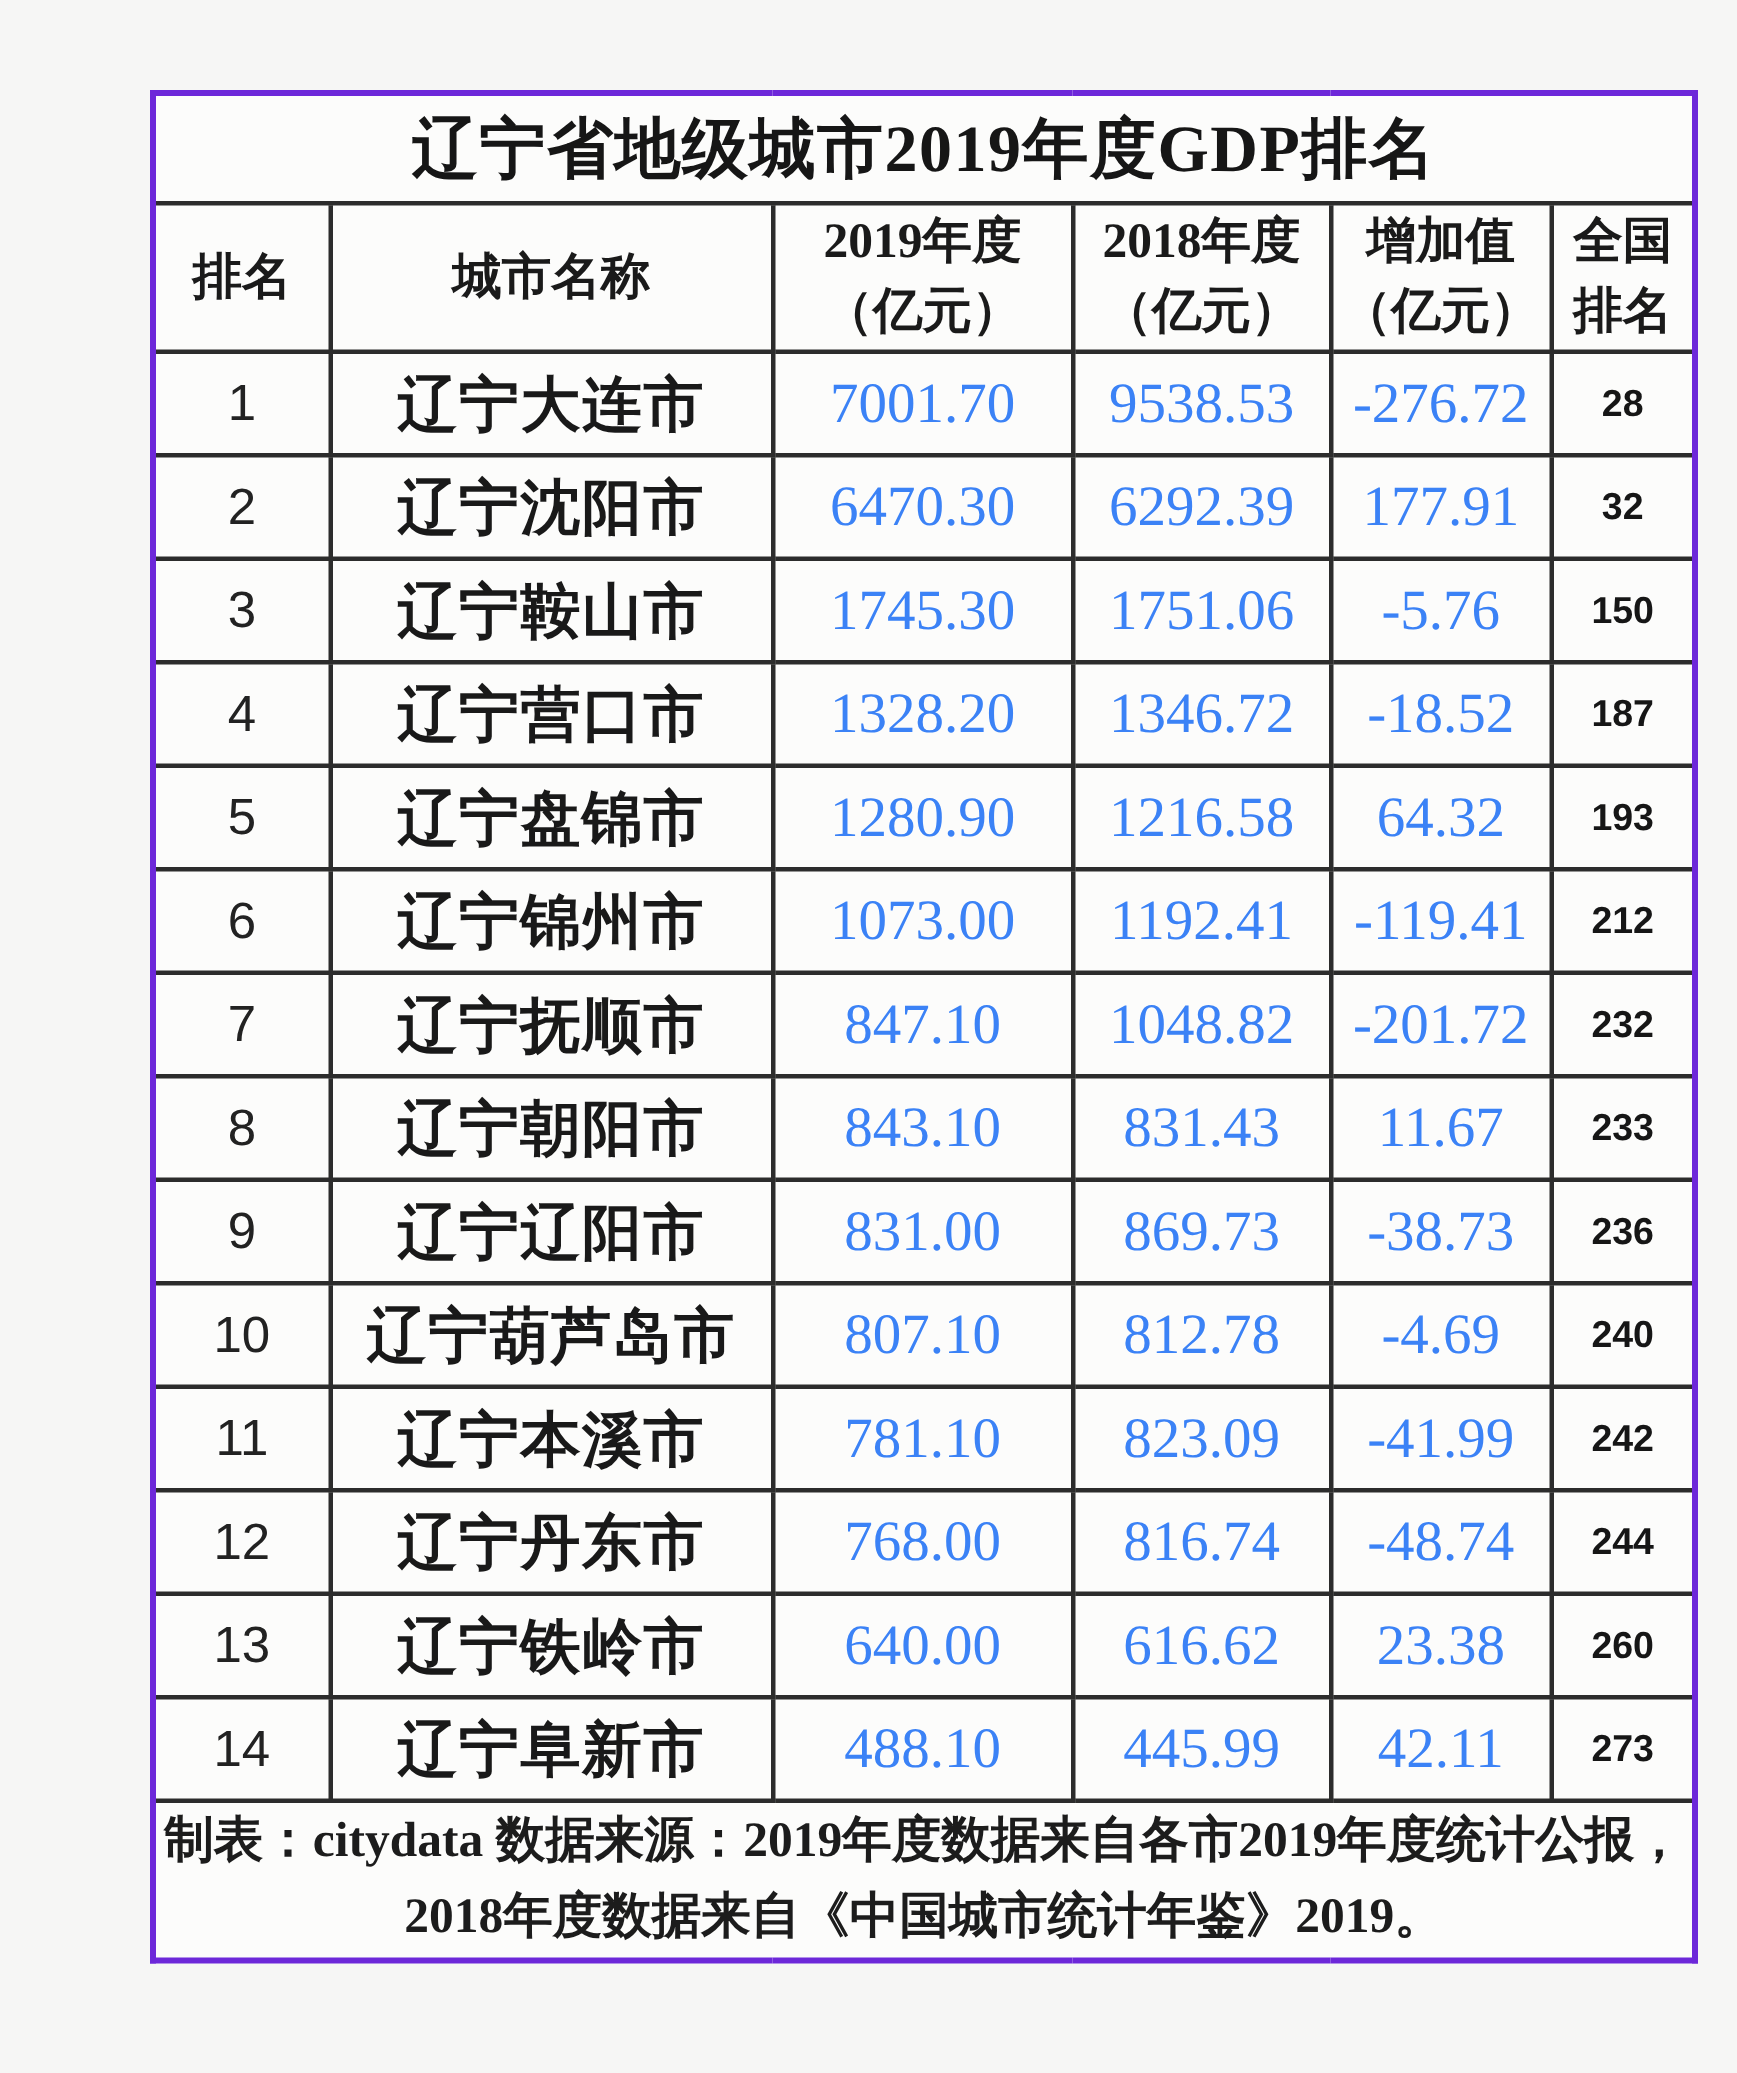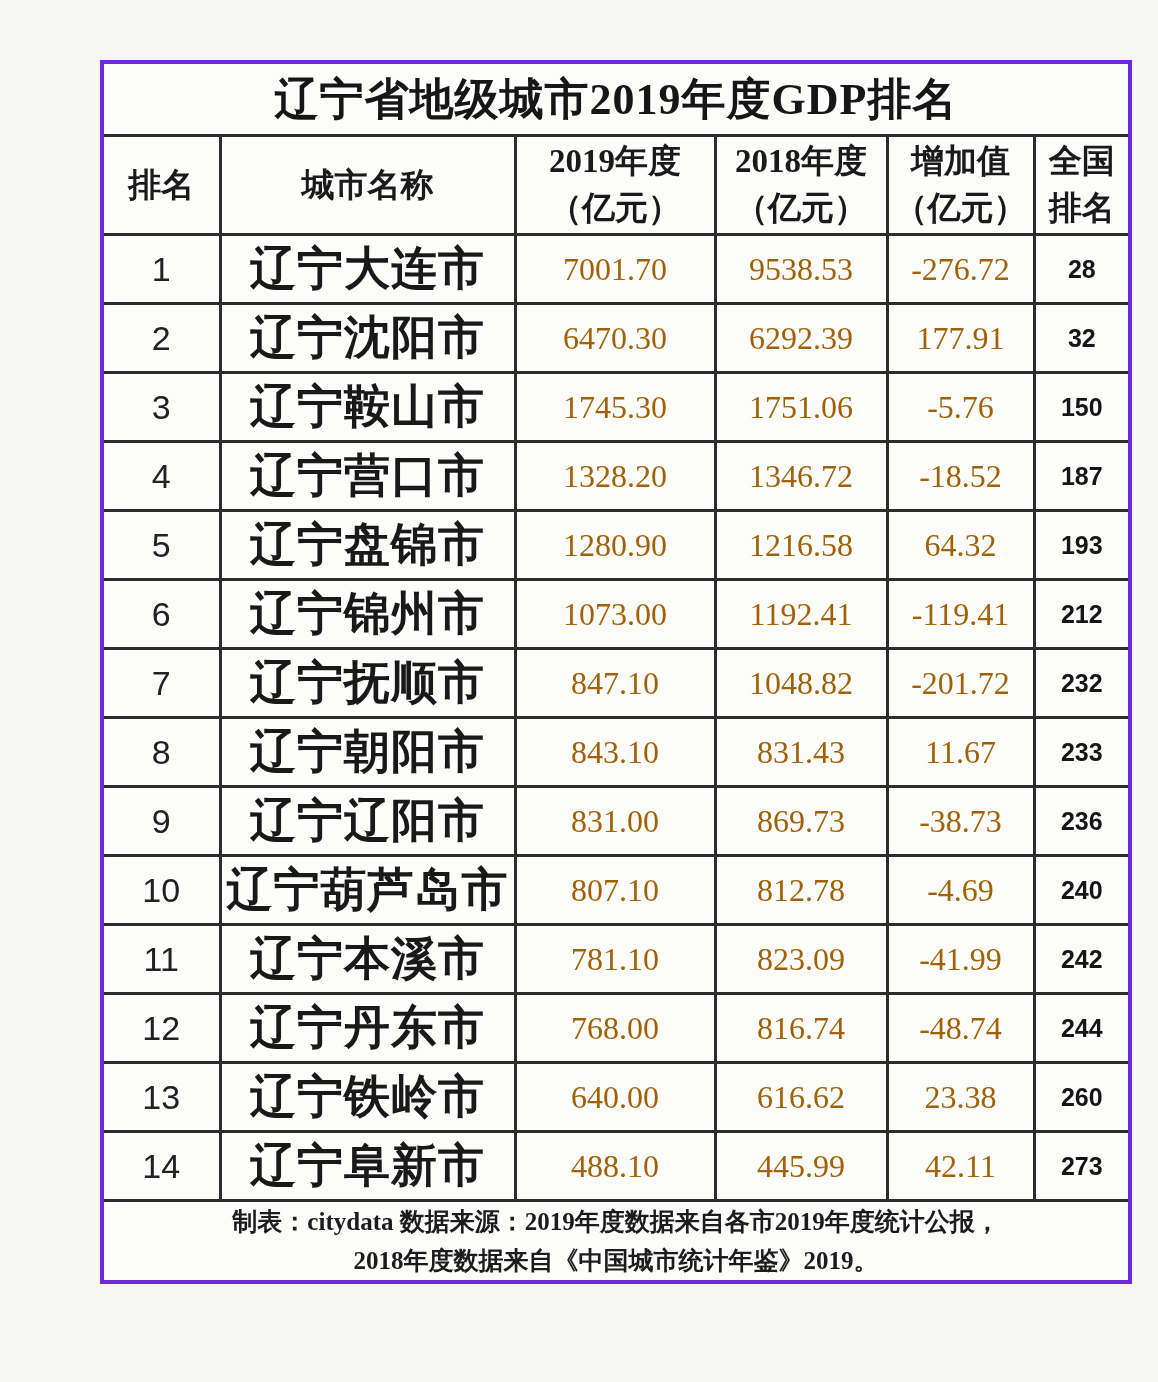--- a/index.html
+++ b/index.html
@@ -55,40 +55,40 @@
   tbody.data td {
     height: 66px;
   }
   td.c-rank {
     font-family: "Liberation Sans", "DejaVu Sans", sans-serif;
     font-size: 34px;
     font-weight: 400;
     color: #222;
   }
   td.c-city {
-    font-size: 46px;
+    font-size: 40px;
     font-weight: 600;
     letter-spacing: 1px;
     color: #191919;
   }
   td.c-num {
-    font-size: 32px;
+    font-size: 38px;
     font-weight: 400;
-    color: #a16207;
+    color: #3b82f6;
   }
   td.c-nrank {
     font-family: "Liberation Sans", "DejaVu Sans", sans-serif;
     font-size: 25px;
     font-weight: 600;
     color: #161616;
   }
   td.footer-cell {
     text-align: left;
     padding: 14px 12px 16px 12px;
-    font-size: 25px;
+    font-size: 33px;
     font-weight: 600;
     line-height: 1.56;
     color: #1c1c1c;
   }
 </style>
 </head>
 <body>
 
 <div class="sheet">
   <table class="gdp">

